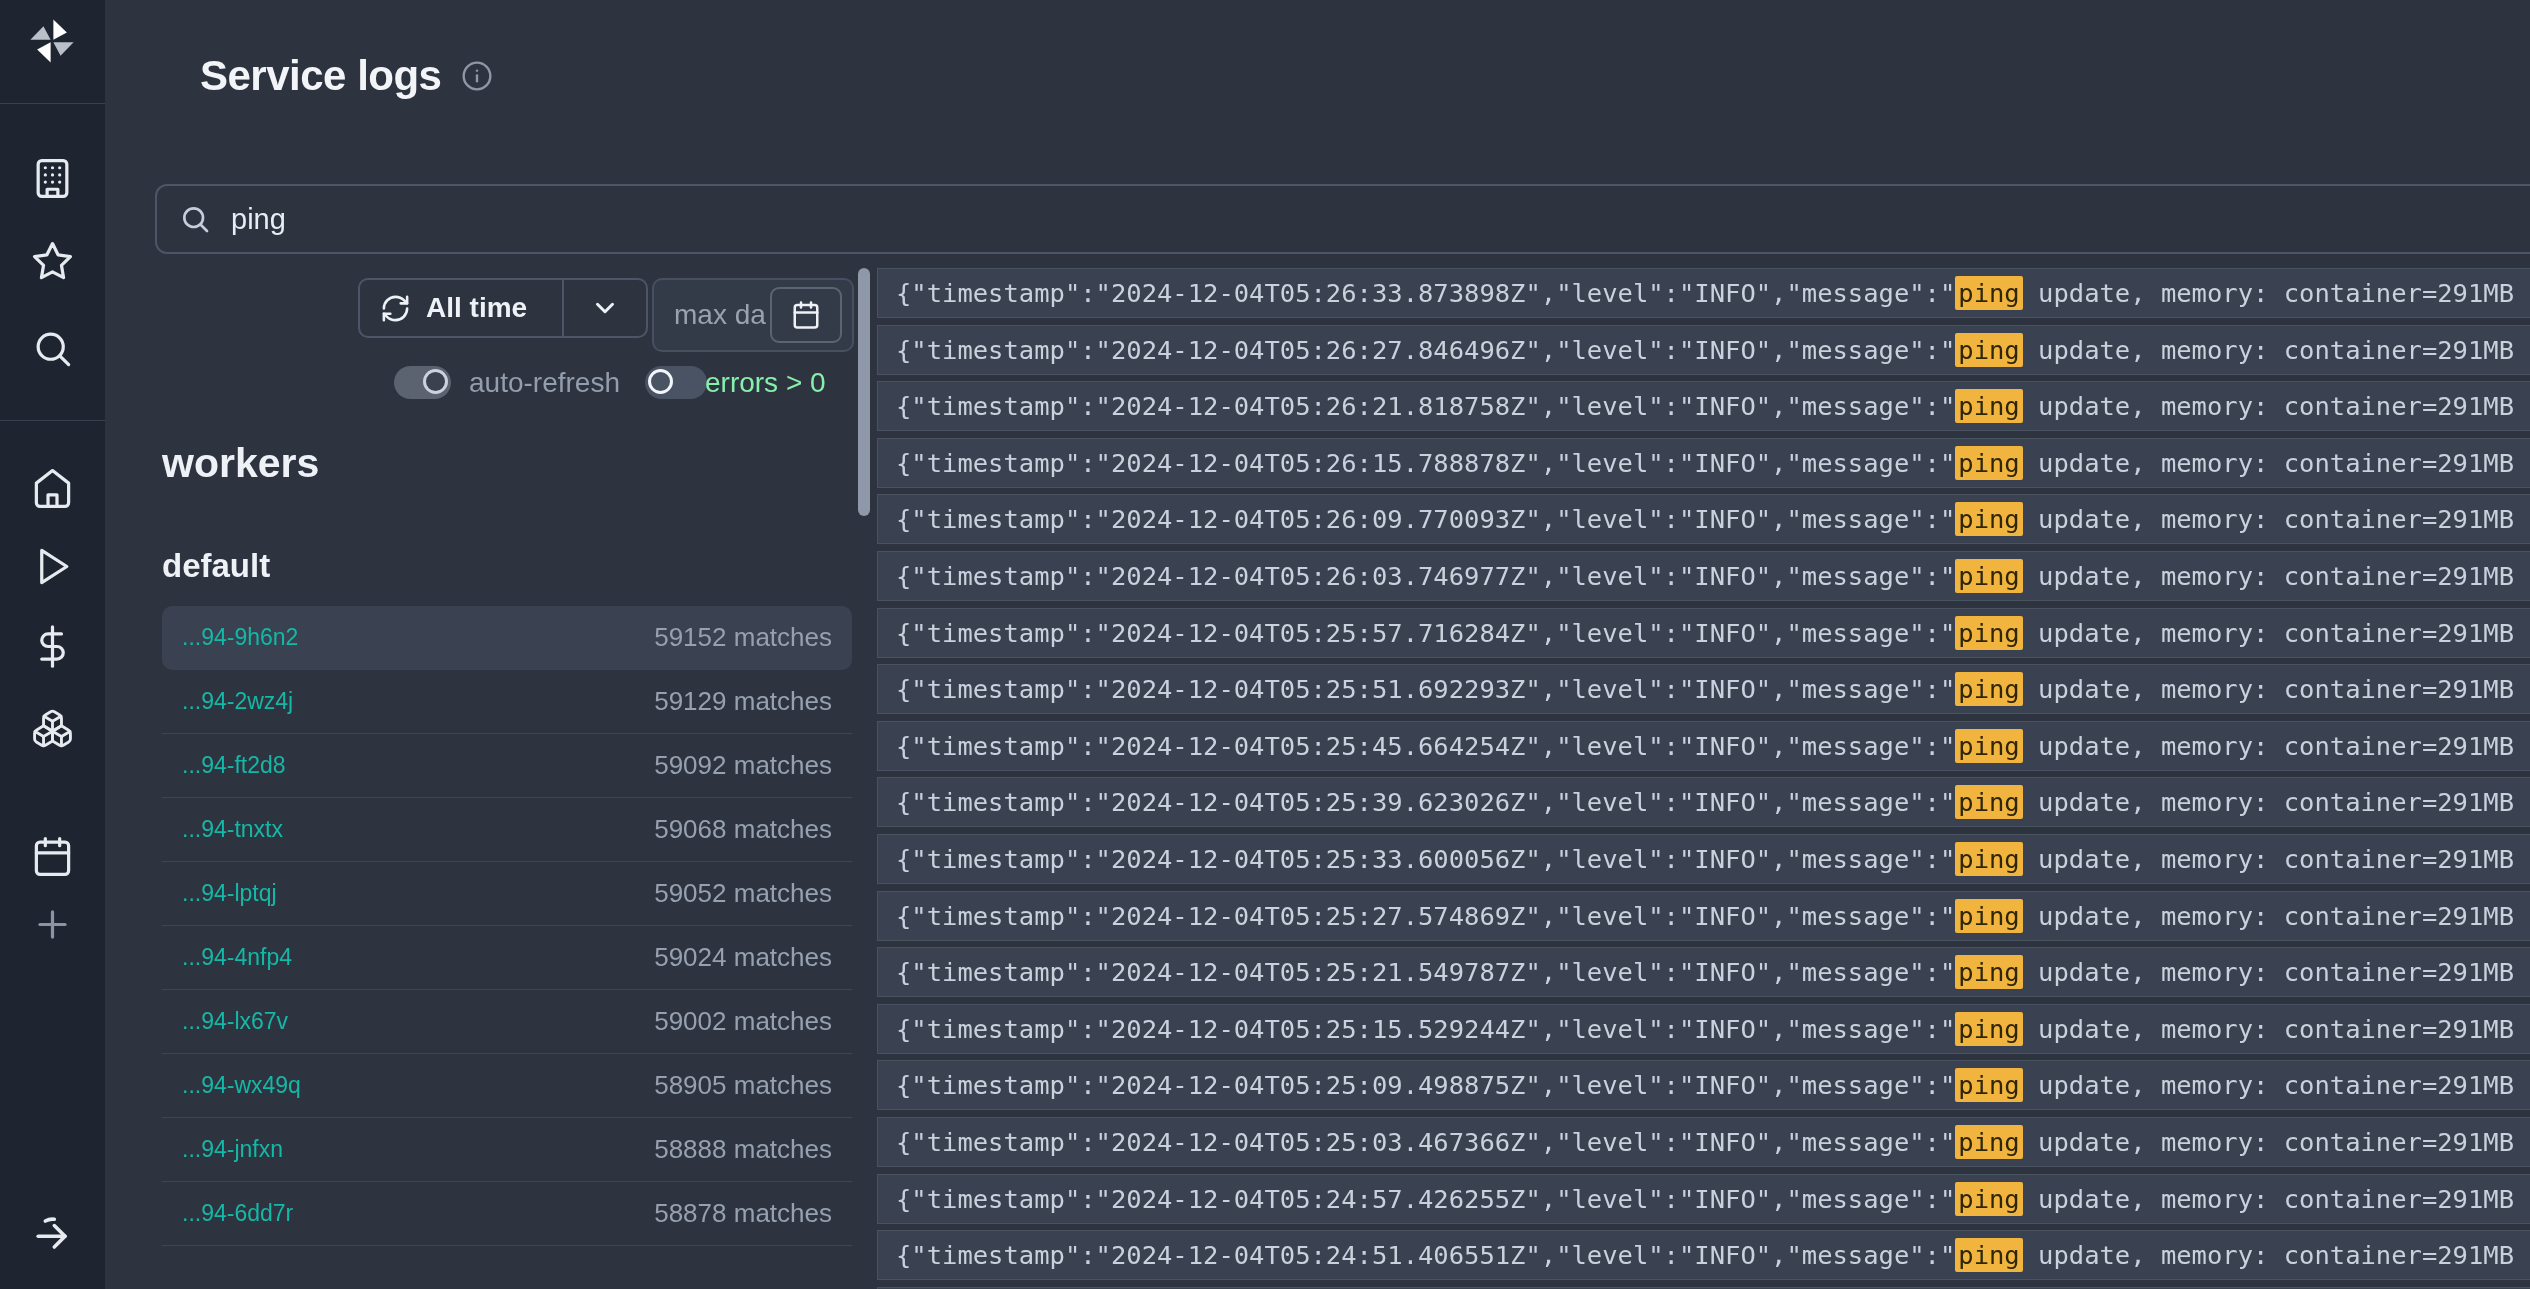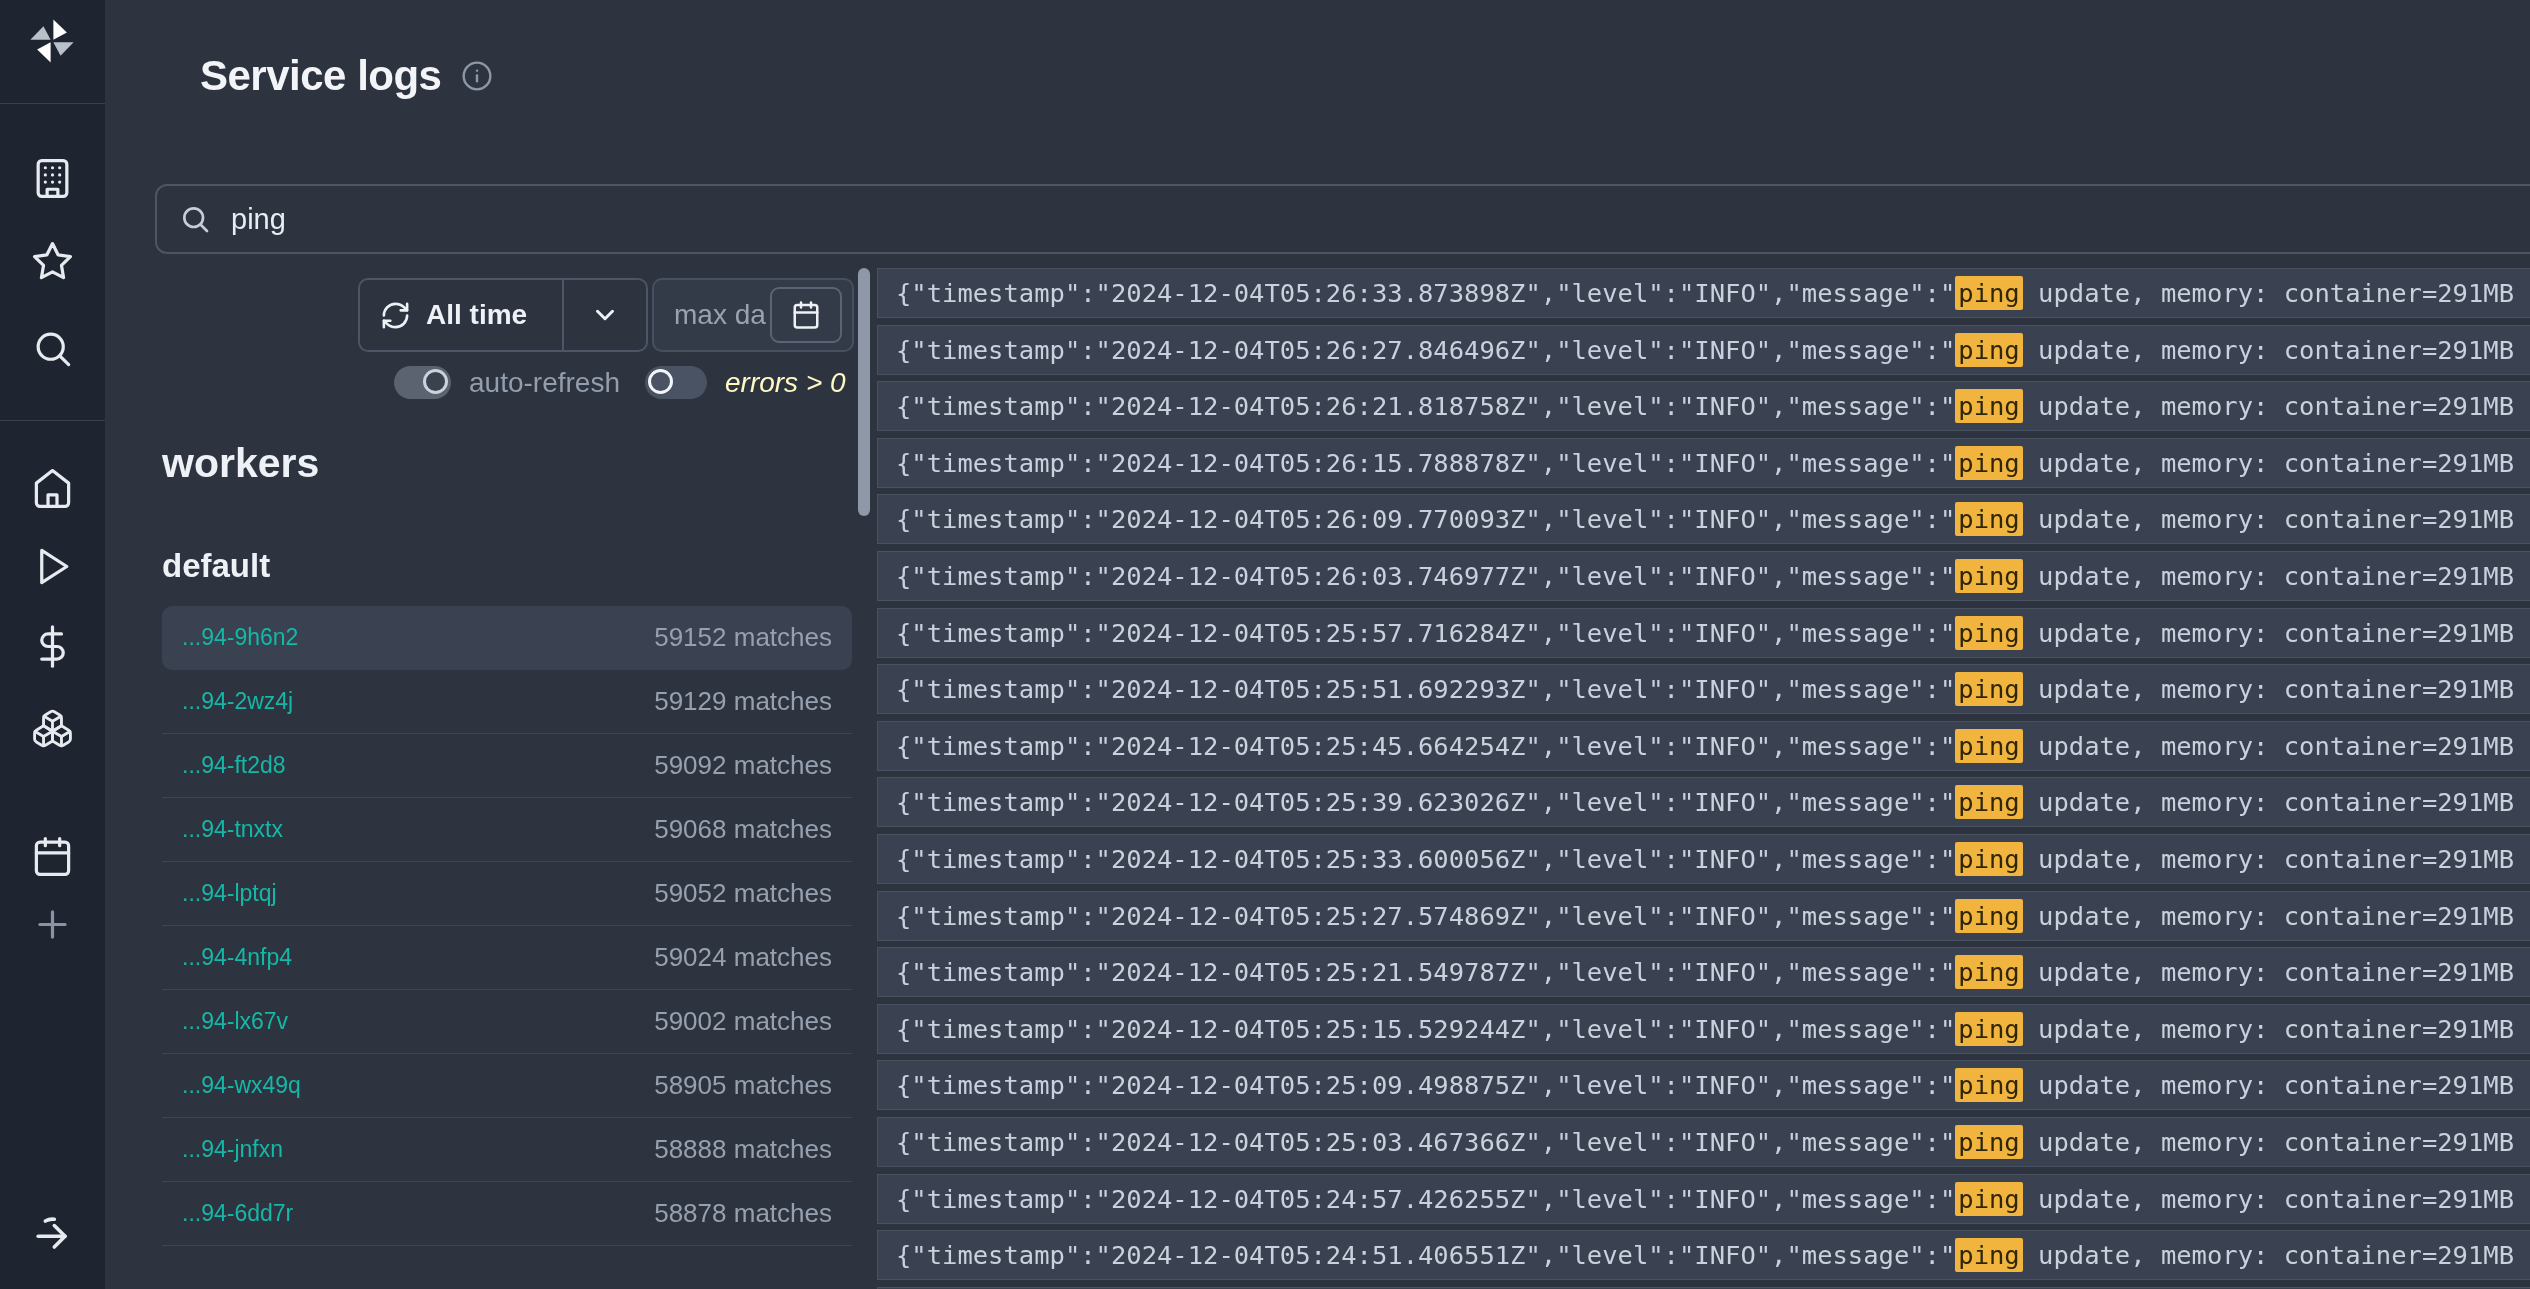--- a/index.html
+++ b/index.html
@@ -27,37 +27,37 @@
   .search-icon{color:#c6cedb;}
 
   
   .date-field{position:absolute;top:278px;height:74px;box-sizing:border-box;background:#333b49;
     border:2px solid #465061;border-radius:10px;overflow:hidden;}
   .date-field .ph{position:absolute;left:20px;top:0;line-height:70px;font-size:28px;color:#98a2b1;white-space:nowrap;}
   .cal-btn{position:absolute;top:7px;right:10px;width:72px;height:56px;box-sizing:border-box;background:#333b49;
     border:2px solid #5a6474;border-radius:9px;display:flex;align-items:center;justify-content:center;color:#eef1f6;}
   .min-date{left:28px;width:200px;}
   .max-date{left:525px;width:202px;}
-  .time-range{position:absolute;left:231px;top:278px;width:290px;height:74px;box-sizing:border-box;
+  .time-range{position:absolute;left:231px;top:278px;width:290px;height:60px;box-sizing:border-box;
     border:2px solid #4c5666;border-radius:10px;display:flex;align-items:stretch;}
   .tr-main{flex:1;display:flex;align-items:center;gap:15px;padding:0 20px;color:#eef1f6;}
   .tr-label{font-size:28px;font-weight:600;}
   .tr-sep{width:2px;background:#4c5666;}
   .tr-chevron{width:82px;display:flex;align-items:center;justify-content:center;color:#eef1f6;}
 
   
   .toggle{position:absolute;top:366px;height:33px;border-radius:17px;}
   .knob{position:absolute;top:3px;width:25px;height:25px;border-radius:50%;box-sizing:border-box;}
   .tg1{left:267px;width:57px;background:#5b6370;}
   .tg1 .knob{right:3px;border:3px solid #ccd2db;background:#3a424f;}
   .tg2{left:518px;width:62px;background:#4a5364;}
   .tg2 .knob{left:3px;border:3px solid #f2f5f9;background:transparent;}
   .tg-label{position:absolute;top:366px;font-size:28px;line-height:33px;white-space:nowrap;}
   .lb1{left:342px;color:#939dac;}
-  .lb2{left:598px;color:#fef9c3;font-style:italic;}
+  .lb2{left:578px;color:#86efac;}
 
   
   .workers-heading{position:absolute;left:35px;top:440px;font-size:41px;font-weight:700;color:#eef1f5;}
   .group-heading{position:absolute;left:35px;top:547px;font-size:33px;font-weight:700;color:#eef1f5;}
   .worker-list{position:absolute;left:35px;top:606px;width:690px;height:683px;overflow:hidden;}
   .worker-row{height:64px;box-sizing:border-box;display:flex;align-items:center;justify-content:space-between;
     padding:0 20px;border-bottom:1px solid #3e4654;}
   .worker-row.selected{background:#3a4150;border-radius:10px;border-bottom-color:transparent;}
   .wid{color:#14b8a6;font-size:23px;}
   .wmatches{color:#96a0af;font-size:26px;}

